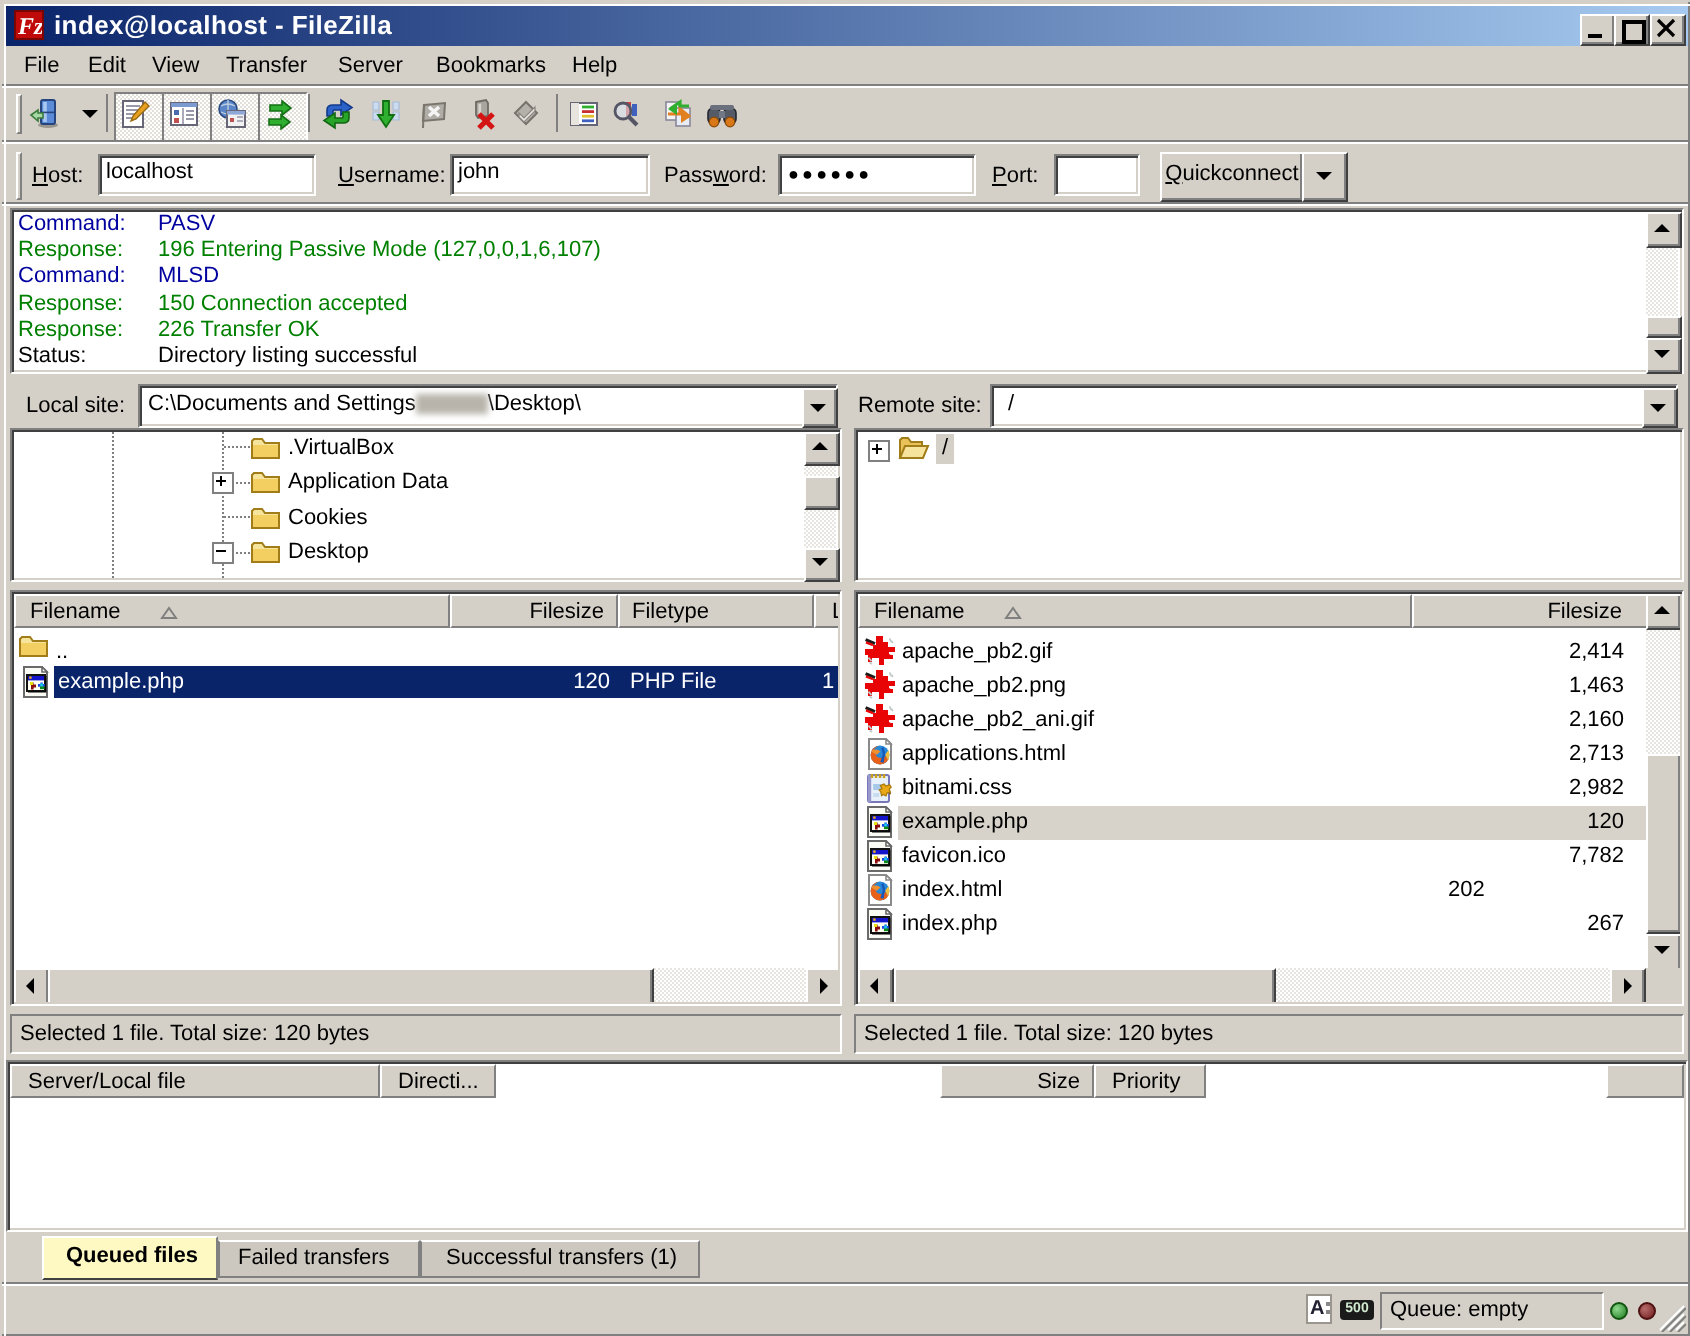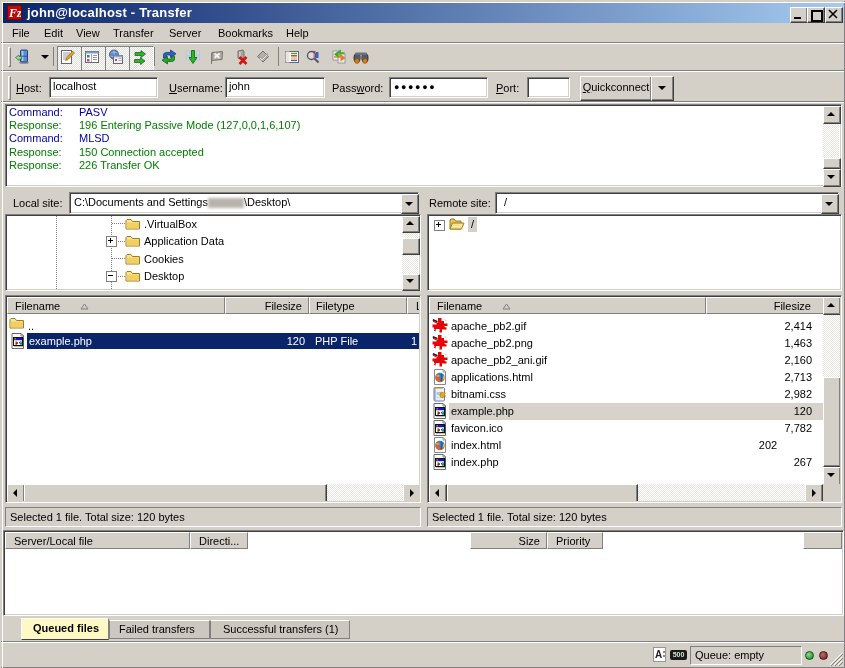--- a/index.html
+++ b/index.html
@@ -24,21 +24,21 @@
 </head>
 <body>
 <div id="w">
 
 <div class="ab" style="left:2px;top:2px;width:841px;height:20px;background:linear-gradient(90deg,#0a246a,#a6caf0)"></div>
 <div class="ab" style="left:6px;top:4px;width:15px;height:15px;background:#c00a0a;border:1px solid #7a0505;box-sizing:border-box">
 <svg width="13" height="13" viewBox="0 0 13 13">
         <text x="1" y="11" font-family="Liberation Serif" font-style="italic" font-weight="bold" font-size="12" fill="#fff">Fz</text>
       </svg>
 </div>
-<div class="ab" style="left:26px;top:4px;color:#fff;font-weight:bold;font-size:13px;letter-spacing:0.2px">john@localhost - Transfer</div>
+<div class="ab" style="left:26px;top:4px;color:#fff;font-weight:bold;font-size:13px;letter-spacing:0.2px">index@localhost - FileZilla</div>
 <div class="ab rb" style="left:789px;top:6px;width:16px;height:14px">
       <div class="ab" style="left:3px;top:9px;width:7px;height:2px;background:#000"></div>
     </div>
 <div class="ab rb" style="left:806px;top:6px;width:16px;height:14px">
       <div class="ab" style="left:3px;top:2px;width:8px;height:8px;border:2px solid #000;border-top-width:2px"></div>
     </div>
 <div class="ab rb" style="left:824px;top:6px;width:16px;height:14px">
       <svg class="ab" style="left:2px;top:1px" width="10" height="10" viewBox="0 0 10 10">
         <path d="M1 1 L9 9 M9 1 L1 9" stroke="#000" stroke-width="1.6"></path>
       </svg>
@@ -181,20 +181,21 @@
 <div class="ab" style="left:0;top:100px;width:845px;height:1px;background:#808080"></div>
 <div class="ab" style="left:0;top:101px;width:845px;height:1px;background:#fff"></div>
 
 <div class="ab sunk" style="left:4px;top:103px;width:837px;height:83px;box-sizing:border-box"></div>
 <div class="ab" style="left:8px;top:105px;width:810px;height:79px;overflow:hidden;line-height:13.2px">
 <div style="color:#00009f">Command:<span class="ab" style="left:70px">PASV</span></div>
 <div style="color:#008000">Response:<span class="ab" style="left:70px">196 Entering Passive Mode (127,0,0,1,6,107)</span></div>
 <div style="color:#00009f">Command:<span class="ab" style="left:70px">MLSD</span></div>
 <div style="color:#008000">Response:<span class="ab" style="left:70px">150 Connection accepted</span></div>
 <div style="color:#008000">Response:<span class="ab" style="left:70px">226 Transfer OK</span></div>
+<div style="color:#000">Status:<span class="ab" style="left:70px">Directory listing successful</span></div>
 </div>
 
 <div class="ab track" style="left:822px;top:105px;width:16px;height:79px"></div>
 <div class="ab rb" style="left:822px;top:105px;width:16px;height:16px">
       <div class="ab tri-u" style="left:3px;top:5px"></div>
     </div>
 <div class="ab rb" style="left:822px;top:157px;width:16px;height:9px"></div>
 <div class="ab rb" style="left:822px;top:168px;width:16px;height:16px">
       <div class="ab tri-d" style="left:3px;top:5px"></div>
     </div>
@@ -424,21 +425,21 @@
         <svg class="ab icon-html" style="left:3px;top:140px" width="16" height="16" viewBox="0 0 16 16">
           <path d="M2.5 0.5 L11 0.5 L13.5 3 L13.5 15.5 L2.5 15.5 Z" fill="#fff" stroke="#8a8a8a" stroke-width="1"></path>
           <path d="M11 0.5 L11 3 L13.5 3 Z" fill="#fff" stroke="#8a8a8a" stroke-width="0.8"></path>
           <circle cx="8" cy="8.5" r="4.7" fill="#2888d8"></circle>
           <path d="M8 3.8 A4.7 4.7 0 0 0 3.3 8.5 A4.7 4.7 0 0 0 8 13.2 A4.7 4.7 0 0 0 12.2 10.6 L10.8 9 A3 3 0 0 1 5.6 7.6 L4.8 6 A4.7 4.7 0 0 1 8 3.8 Z" fill="#e86018"></path>
           <path d="M3.6 6.8 C5 5.2 7 5.6 8.2 6.8 L6.4 8.4 Z" fill="#f09030"></path>
           <path d="M12.2 6 C13 7.8 12.8 9.8 12 11 L10.6 8.4 Z" fill="#f0c040"></path>
           <path d="M8.6 5 L9.4 8 L8.2 12 L9.8 12.4 L10.6 7.6 L9.8 4.6 Z" fill="#1858b8"></path>
         </svg>
         <span class="ab" style="left:22px;top:142px">index.html</span>
-        <span class="ab" style="left:295px;top:142px;width:88px;text-align:center">202</span>
+        <span class="ab" style="left:295px;top:142px;width:88px;text-align:left">202</span>
         <svg class="ab icon-php" style="left:3px;top:157px" width="16" height="16" viewBox="0 0 16 16">
           <path d="M2 0.5 L11 0.5 L13.5 3 L13.5 15.5 L2 15.5 Z" fill="#fbfbf6" stroke="#6a6a6a" stroke-width="1"></path>
           <path d="M11 0.5 L11 3 L13.5 3 Z" fill="#fff" stroke="#6a6a6a" stroke-width="0.8"></path>
           <rect x="3.5" y="4.5" width="9" height="8" fill="#fffff4" stroke="#111" stroke-width="1"></rect>
           <rect x="4" y="5" width="8" height="2.2" fill="#1414cc"></rect>
           <rect x="4.6" y="5.2" width="1.2" height="1.2" fill="#e8b020"></rect>
           <path d="M5.5 8.2 L6.8 8.2 L6.8 9.2 L8 9.2 L8 10.8 L6.8 10.8 L6.8 11.8 L5.5 11.8 Z" fill="#8a0a0a"></path>
           <rect x="5" y="8" width="1.5" height="1.5" fill="#e8e010"></rect>
           <path d="M9 9 L10.2 9 L10.2 8.2 L11.4 8.2 L11.4 9 L12.4 9 L12.4 10.4 L9 10.4 Z" fill="#1848e8"></path>
           <rect x="10" y="10.2" width="2.2" height="1.4" fill="#0a8a1a"></rect>

